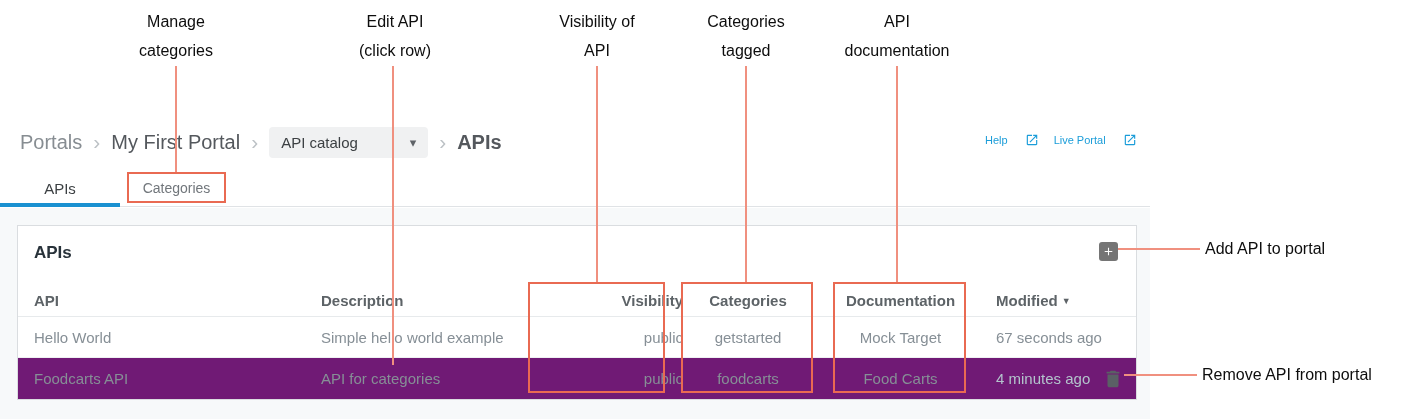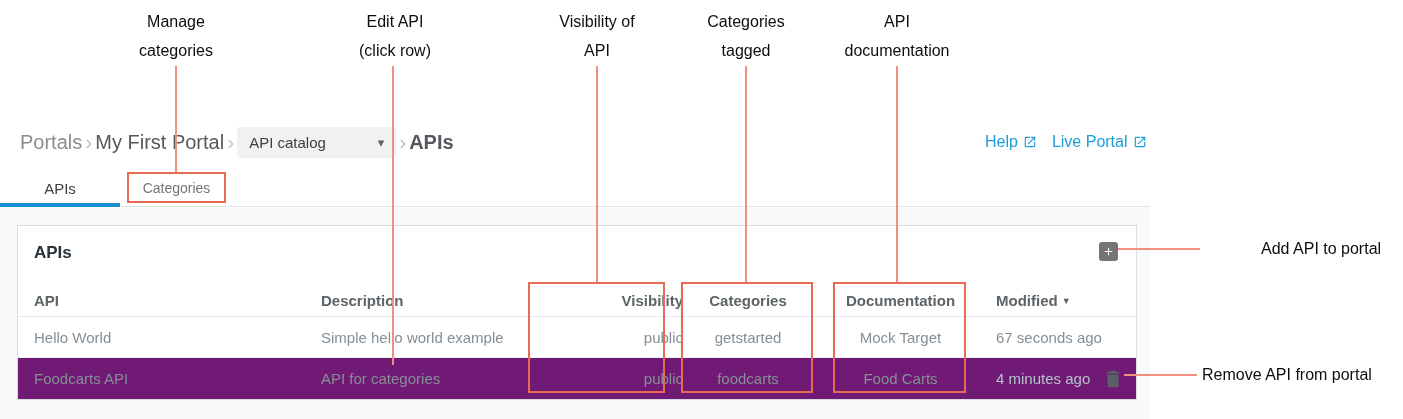--- a/index.html
+++ b/index.html
@@ -23,39 +23,39 @@
     position:absolute; font-size:16px; color:#0d0d0d;
     white-space:nowrap; z-index:60;
   }
   .vline{ position:absolute; width:2px; background:#f0907f; z-index:55; }
   .hline{ position:absolute; height:2px; background:#f0907f; z-index:55; }
   .redrect{ position:absolute; border:2px solid #e96a52; z-index:55; pointer-events:none; }
 
   
   .breadcrumb{
     position:absolute; left:20px; top:127px; height:31px;
-    display:flex; align-items:center; gap:3px; z-index:10;
+    display:flex; align-items:center; gap:11px; z-index:10;
   }
   .bc-root{ font-size:20px; color:#878d92; cursor:pointer; }
   .bc-portal{ font-size:20px; color:#54585d; cursor:pointer; }
   .bc-sep{ font-size:21px; color:#bcc1c5; font-weight:400; padding-bottom:2px; }
   .bc-current{ font-size:20px; color:#54585d; font-weight:bold; }
   .bc-dropdown{
     height:31px; width:159px; background:#f0f1f2; border-radius:4px;
     display:flex; align-items:center; justify-content:space-between;
     padding:0 12px; cursor:pointer;
   }
   .bc-dropdown .dd-text{ font-size:15px; color:#3c4043; }
   .bc-dropdown .dd-caret{ font-size:13px; color:#5f6368; }
 
   .header-links{
     position:absolute; left:985px; top:133px; display:flex; gap:15px;
     align-items:center; z-index:10;
   }
-  .hlink{ font-size:16px; color:#1b9dd9; display:flex; align-items:center; gap:5px; cursor:pointer; }
+  .hlink{ font-size:11px; color:#1b9dd9; display:flex; align-items:center; gap:17px; cursor:pointer; }
   .hlink svg{ width:14px; height:14px; fill:#1b9dd9; }
 
   
   .tabbar{
     position:absolute; left:0; top:172px; width:1150px; height:35px;
     border-bottom:1px solid #e0e3e6; z-index:5;
   }
   .tab-apis{
     position:absolute; left:0; top:0; width:120px; height:35px;
     text-align:center; line-height:33px; font-size:15px; color:#3c4043; cursor:pointer;
@@ -213,21 +213,21 @@
   </div>
   <div class="ann-label" style="left:746px">
     <div>Categories</div>
     <div>tagged</div>
   </div>
   <div class="ann-label" style="left:897px">
     <div>API</div>
     <div>documentation</div>
   </div>
 
-  <div class="side-label" style="left:1261px; top:240px">Add API to portal</div>
+  <div class="side-label" style="left:1205px; top:240px">Add API to portal</div>
   <div class="side-label" style="left:1202px; top:366px">Remove API from portal</div>
 
   <div class="vline" style="left:175px; top:66px;  height:106px"></div>
   <div class="vline" style="left:392px; top:66px;  height:299px"></div>
   <div class="vline" style="left:596px; top:66px;  height:216px"></div>
   <div class="vline" style="left:745px; top:66px;  height:216px"></div>
   <div class="vline" style="left:896px; top:66px;  height:216px"></div>
   <div class="hline" style="left:1118px; top:248px; width:82px"></div>
   <div class="hline" style="left:1124px; top:374px; width:73px"></div>
 

